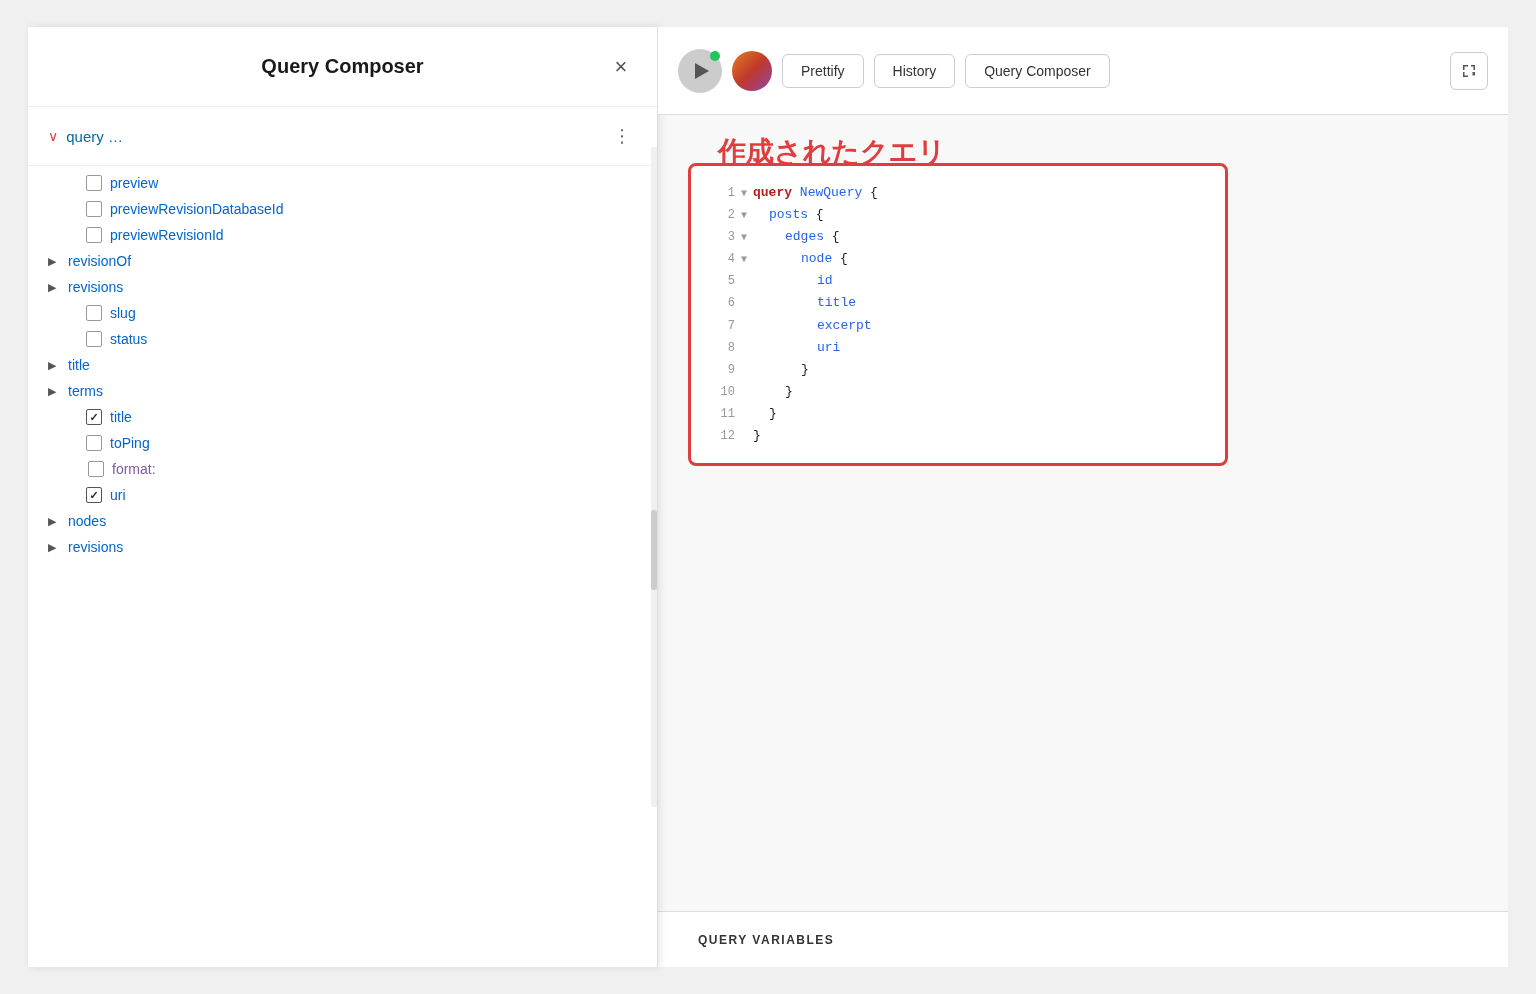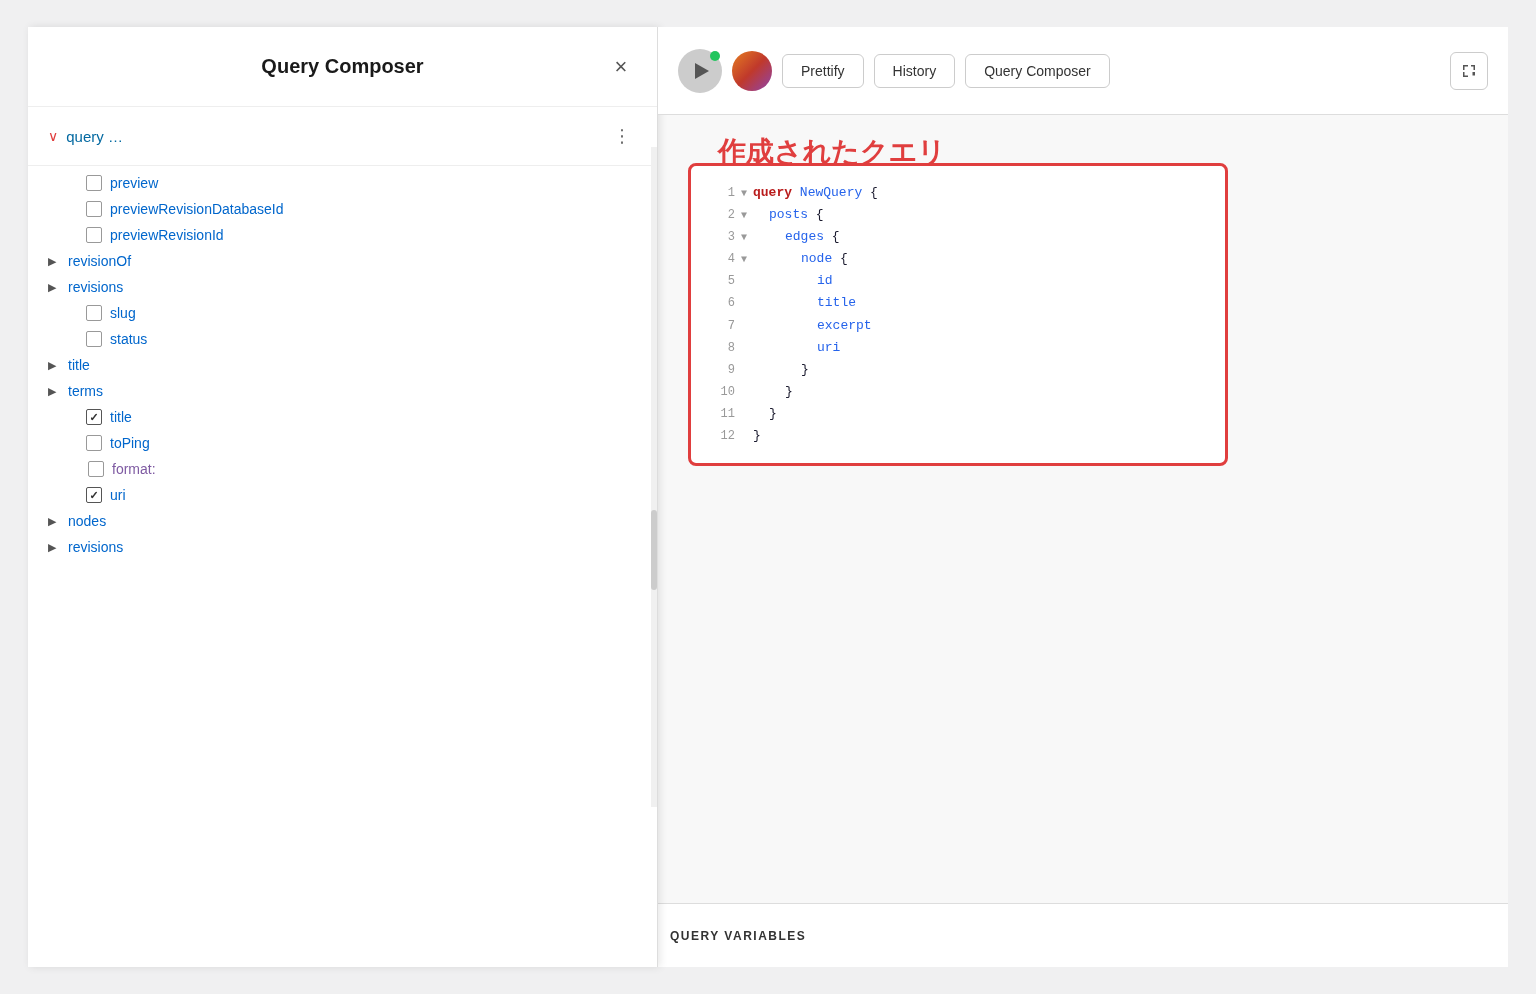--- a/index.html
+++ b/index.html
@@ -353,26 +353,26 @@
       font-size: 28px;
       font-weight: 900;
       color: #e03e3e;
       white-space: nowrap;
       pointer-events: none;
       z-index: 20;
     }
 
     
     .query-vars-bar {
-      height: 64px;
+      height: 56px;
       background: #fff;
       border-top: 1px solid #ddd;
       display: flex;
       align-items: center;
-      padding: 0 12px;
+      padding: 0 40px;
     }
 
     .query-vars-label {
       font-size: 12px;
       font-weight: 700;
       color: #333;
       letter-spacing: 1.5px;
       text-transform: uppercase;
     }
 

